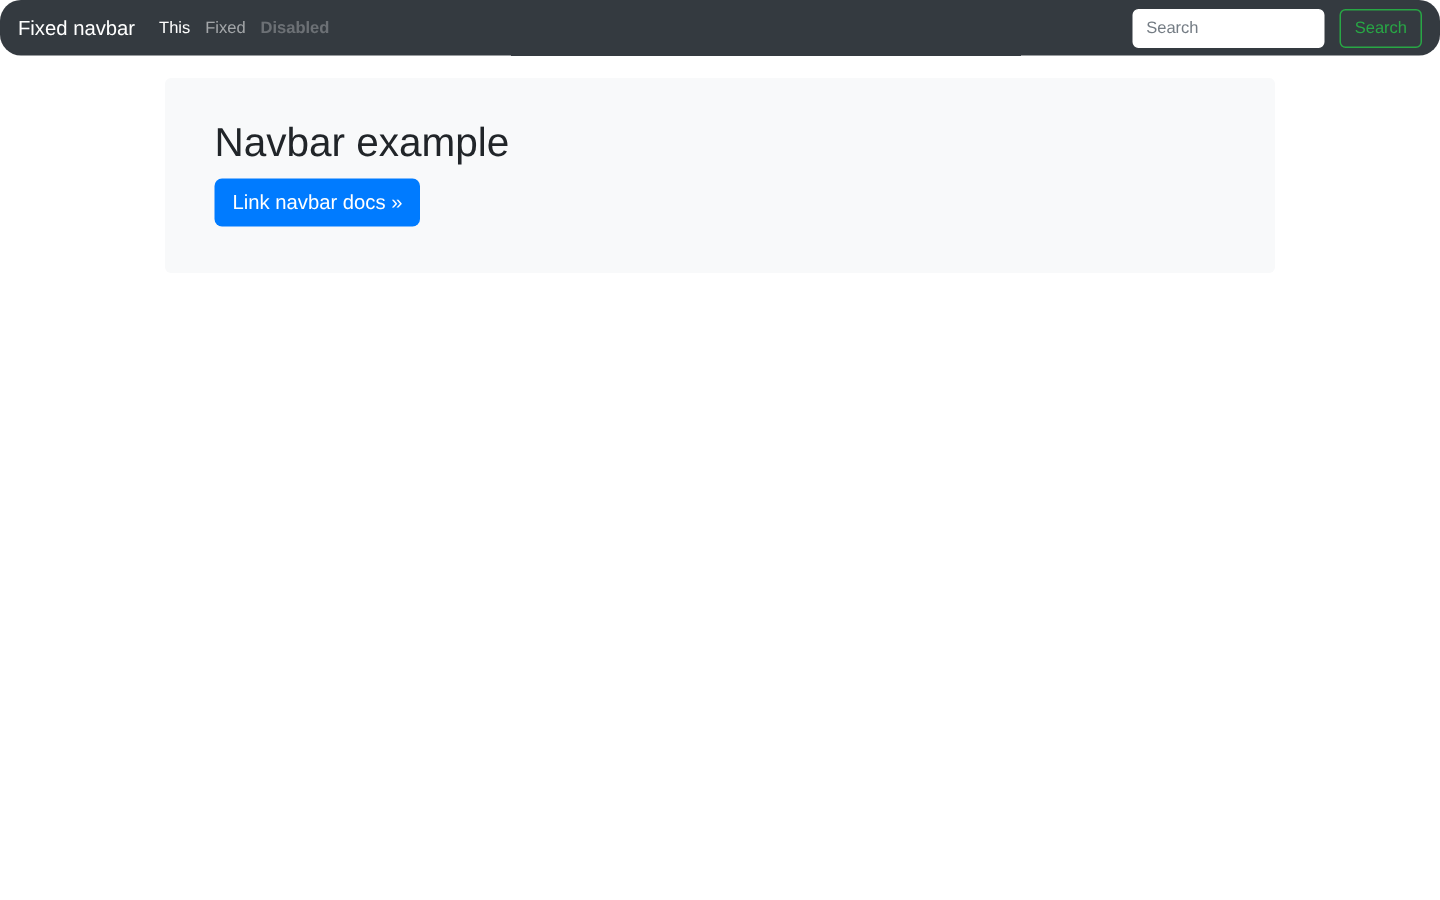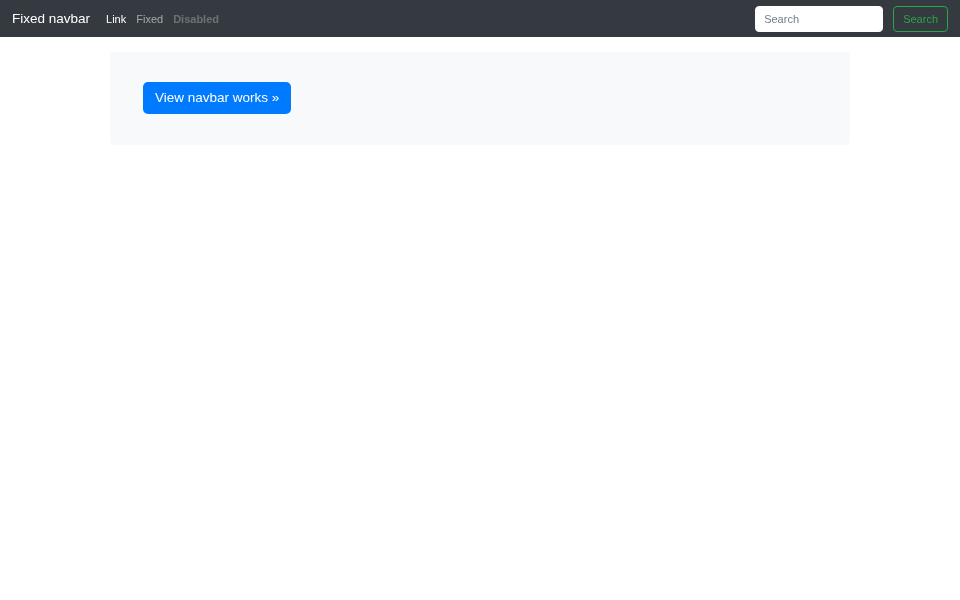--- a/index.html
+++ b/index.html
@@ -1,15 +1,15 @@
 <!DOCTYPE html>
 <html><head>
 <meta charset="utf-8">
 <style>
-  * { box-sizing: border-box; }
+  * { box-sizing: border-box; border-radius: 14px; }
   html, body { margin: 0; padding: 0; }
   body {
     width: 960px;
     height: 600px;
     background: #ffffff;
     font-family: "Liberation Sans", sans-serif;
     color: #212529;
     overflow: hidden;
   }
 
@@ -112,28 +112,29 @@
     white-space: nowrap;
   }
 </style>
 </head>
 <body>
 
 <nav class="navbar">
   <a class="brand">Fixed navbar</a>
 
   <div class="nav">
-    <a class="nav-link active">Link</a>
+    <a class="nav-link active">This</a>
     <a class="nav-link">Fixed</a>
     <a class="nav-link disabled">Disabled</a>
   </div>
 
   <div class="search-form">
     <input class="search-input" type="text" placeholder="Search" style="">
     <button class="search-btn">Search</button>
   </div>
 </nav>
 
 <main class="container">
   <div class="hero">
-    <a class="cta">View navbar works »</a>
+    <h1>Navbar example</h1>
+    <a class="cta">Link navbar docs »</a>
   </div>
 </main>
 
 </body></html>

